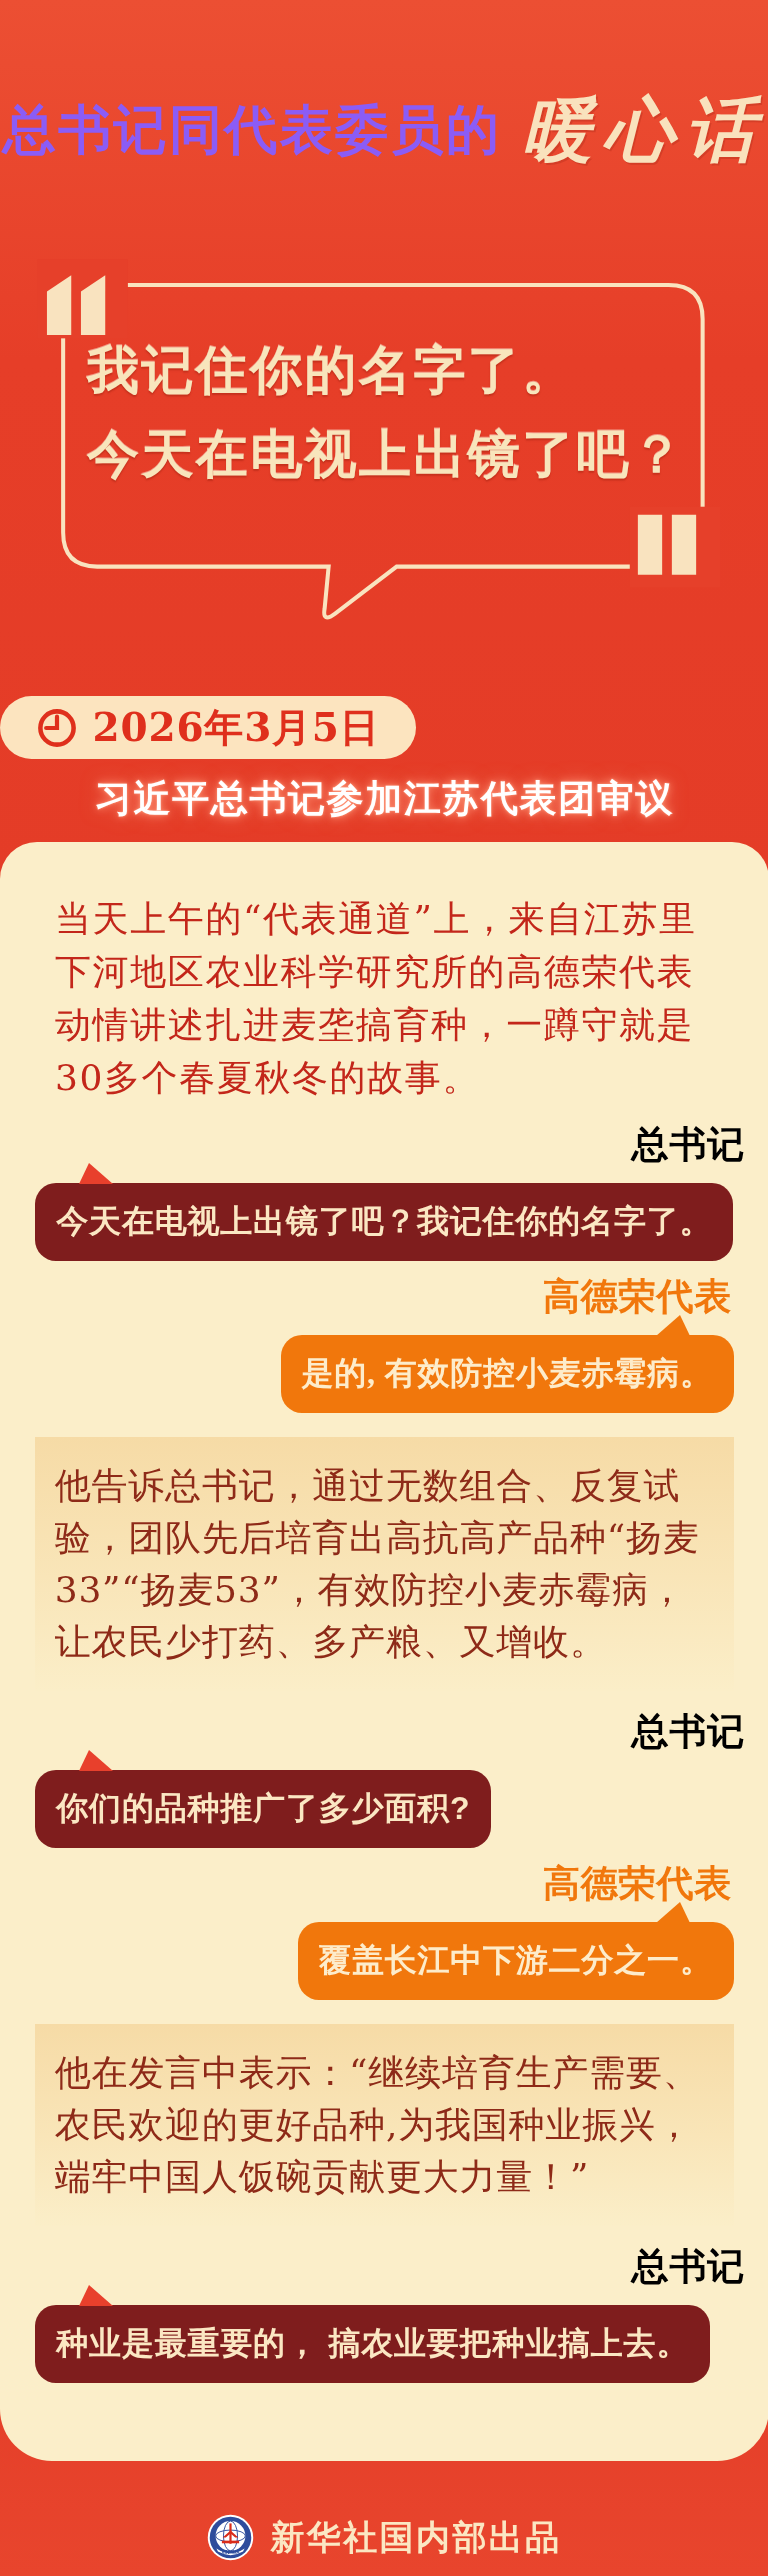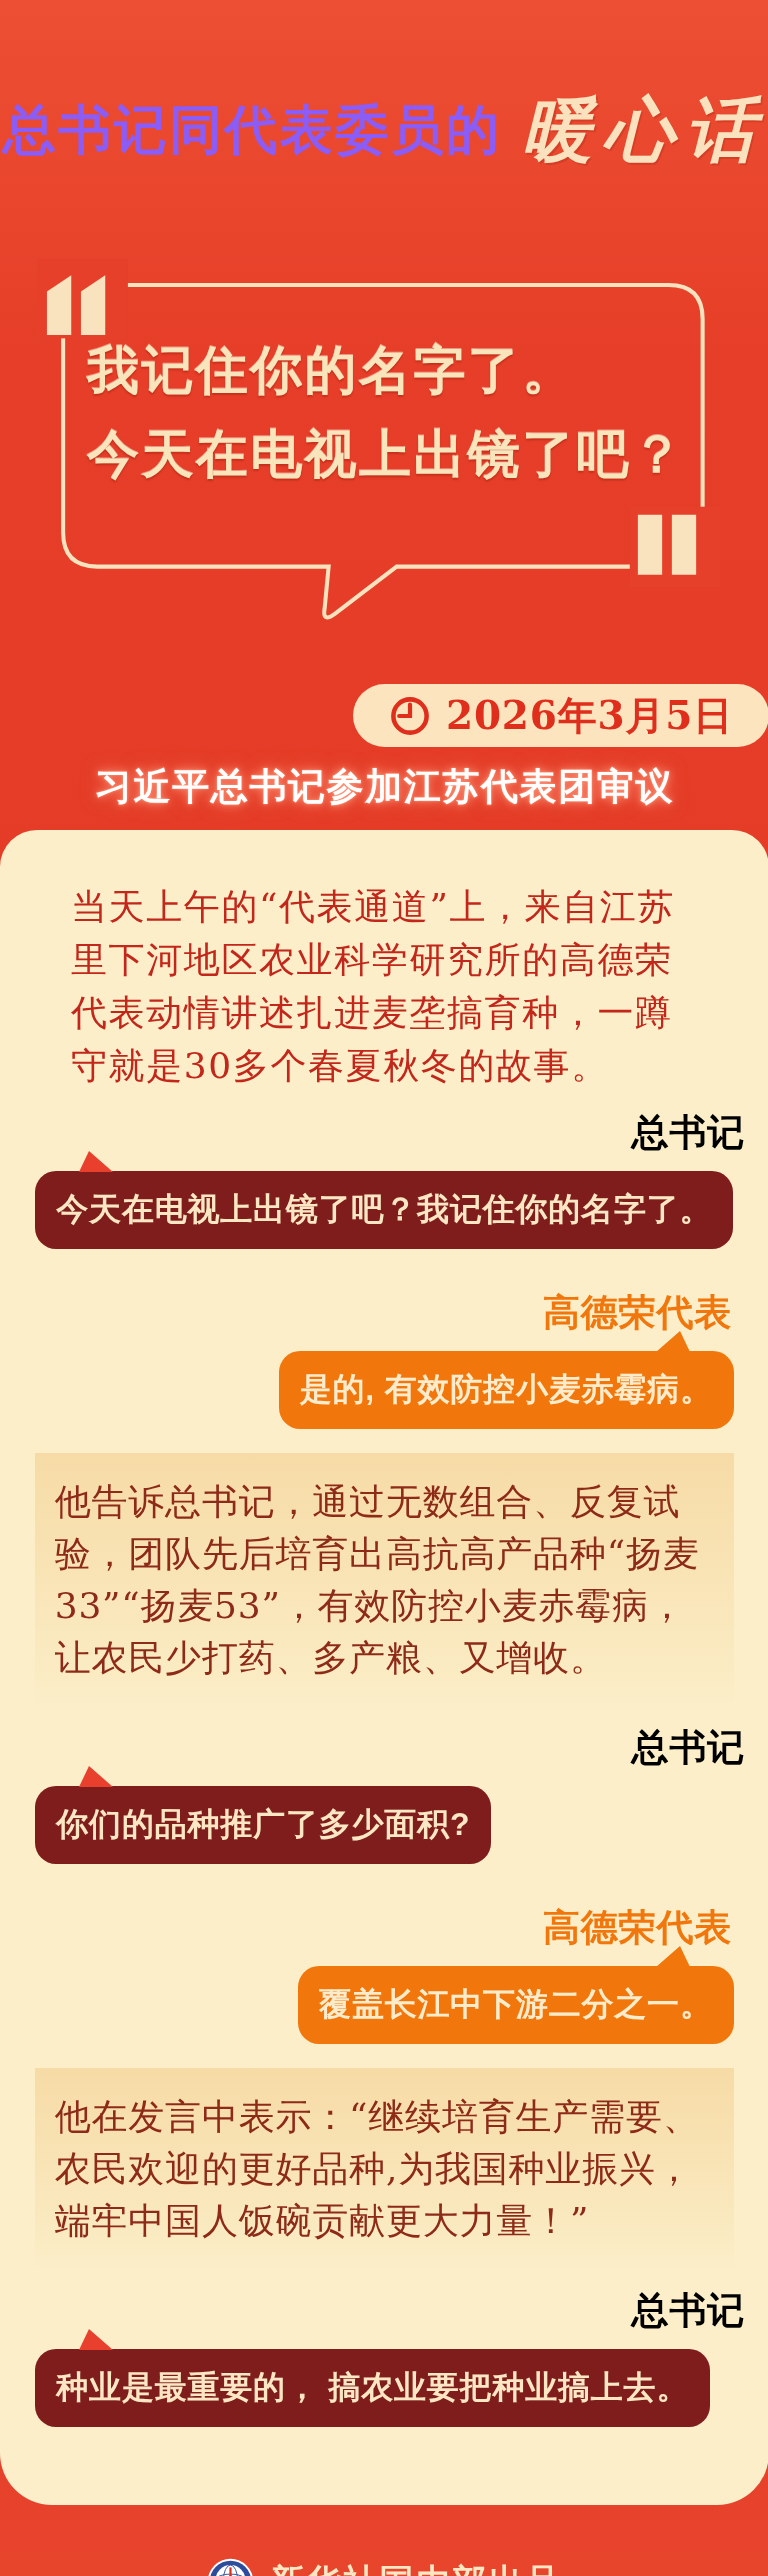--- a/index.html
+++ b/index.html
@@ -28,21 +28,21 @@
   .quote-svg{position:absolute;left:0;top:0;}
   .quote-text{
     position:absolute;left:87px;top:74px;
     font-family:"DejaVu Serif",serif;font-weight:bold;
     font-size:52px;line-height:84px;letter-spacing:2.4px;color:#f8e5bc;
     text-shadow:0 2.4px 1.6px rgba(140,25,10,.35), 0 -0.8px 0 rgba(255,255,240,.45);
     white-space:nowrap;
   }
 
   
-  .date-row{margin-top:46px;text-align:right;}
+  .date-row{margin-top:58px;text-align:left;}
   .date-pill{
     display:inline-flex;align-items:center;gap:14.6px;
     background:#fce4bf;border-radius:36px;height:63px;padding:0 36px;
   }
   .date-text{
     font-family:"DejaVu Serif",serif;font-weight:bold;
     color:#df2f1c;font-size:39px;letter-spacing:0.8px;
   }
   .subtitle{
     margin-top:14.6px;text-align:center;color:#ffffff;
@@ -50,27 +50,27 @@
     text-shadow:0 0 8px rgba(255,150,120,.95),0 0 18px rgba(255,150,120,.7),0 0 2.4px rgba(255,170,140,1);
   }
 
   
   .card{
     margin-top:18px;background:#fbeec9;
     border-radius:37px 37px 52px 52px;
     padding:0 24px 78px;min-height:1513px;box-sizing:border-box;
   }
   .intro{
-    margin:16px;padding:50px 24px 0 31px;
+    margin:0;padding:50px 24px 0 31px;
     font-family:"DejaVu Serif",serif;
     color:#c3261a;font-size:36px;line-height:53px;letter-spacing:1.6px;
   }
 
   .dlg{margin-top:21px;}
-  .dlg.right-side{margin-top:44px;text-align:right;}
+  .dlg.right-side{margin-top:16px;text-align:right;font-family:Liberation Serif, serif;}
   .speaker{
     font-size:37px;font-weight:bold;line-height:40px;letter-spacing:0.8px;
   }
   .speaker.red{color:#000000;margin-left:13px;text-align:right;}
   .speaker.orange{color:#f1770c;margin-right:13px;}
 
   .bubble{
     position:relative;display:inline-block;margin-top:18px;
     border-radius:21px;padding:17px 21px;
     font-size:32px;font-weight:bold;letter-spacing:0.8px;white-space:nowrap;

